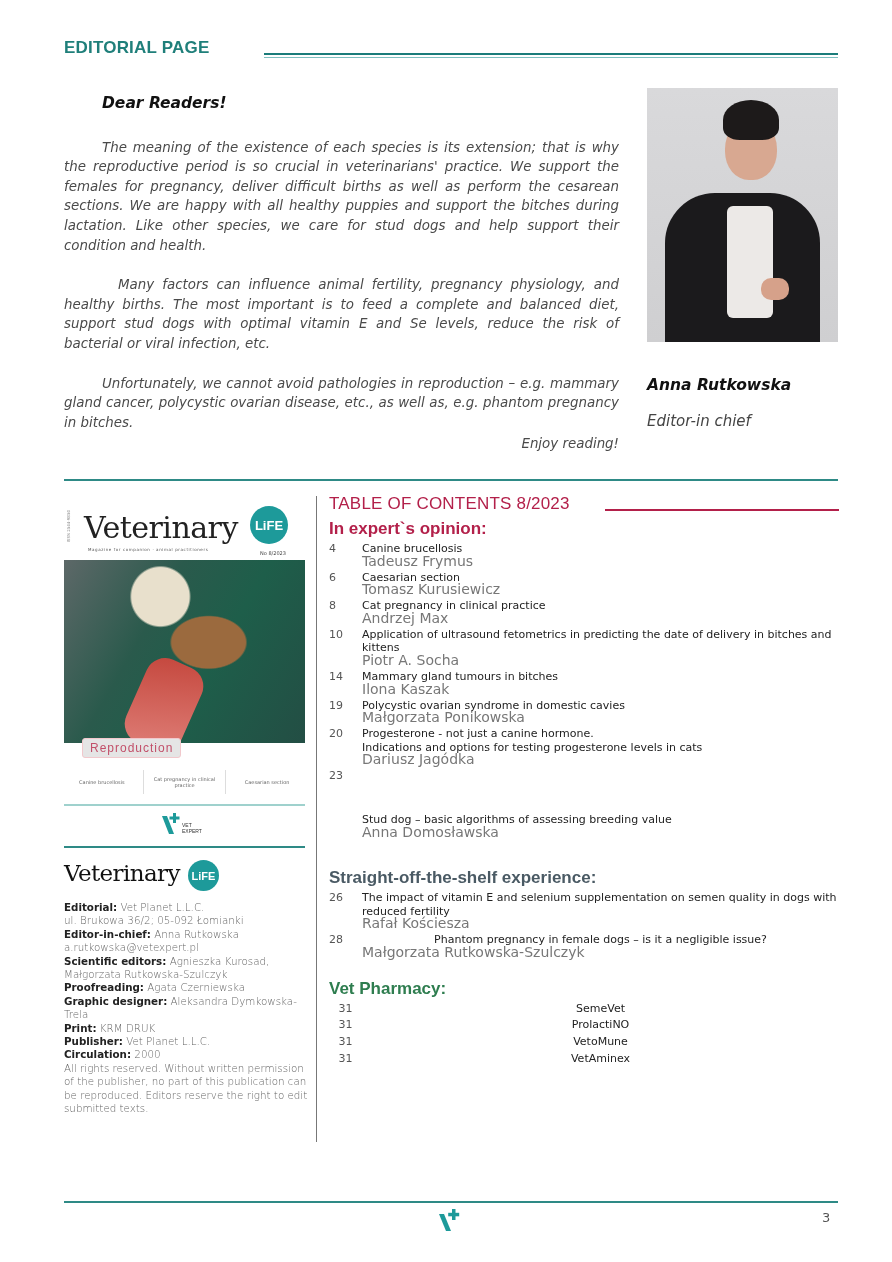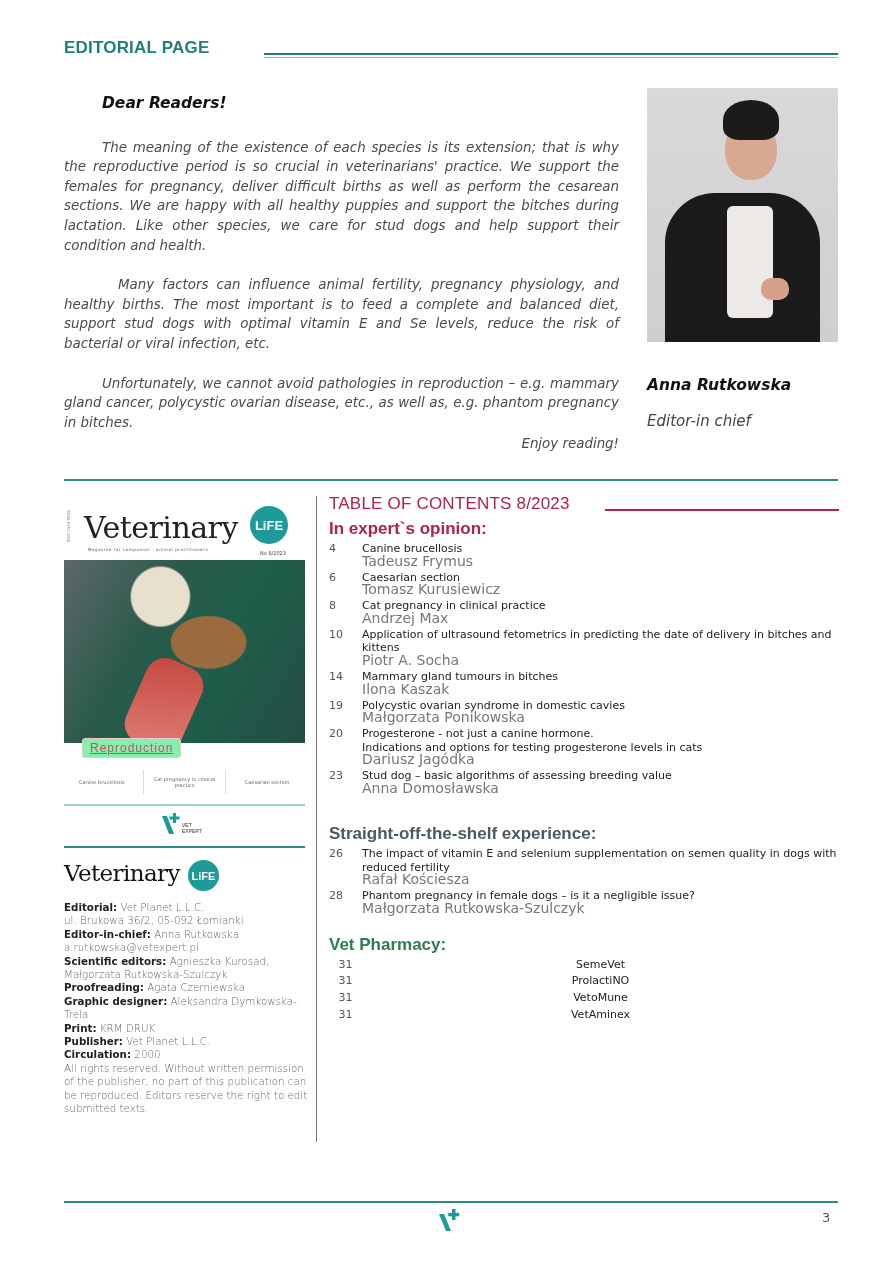--- a/index.html
+++ b/index.html
@@ -37,21 +37,21 @@
   
   .cover { position: absolute; left: 64px; top: 490px; width: 241px; height: 358px; background: #fff; }
   .cover .logo-row { position: absolute; left: 0; top: 12px; width: 241px; height: 56px; }
   .cover .issn { position: absolute; left: 2px; top: 8px; font-size: 4px; color: #888; writing-mode: vertical-rl; transform: rotate(180deg); }
   .cover .vet-word { position: absolute; left: 20px; top: 8px; font-family: "DejaVu Serif", serif; font-size: 30px; color: #222; letter-spacing: -0.5px; }
   .cover .life-badge { position: absolute; left: 186px; top: 4px; width: 38px; height: 38px; border-radius: 50%; background: #1d9a9a; color: #fff; font-family: "Liberation Sans", sans-serif; font-weight: bold; font-size: 13px; display: flex; align-items: center; justify-content: center; }
   .cover .tagline { position: absolute; left: 24px; top: 45px; font-size: 4px; color: #555; letter-spacing: 0.6px; }
   .cover .issue { position: absolute; left: 196px; top: 48px; font-size: 5px; color: #444; }
   .cover .art { position: absolute; left: 0; top: 70px; width: 241px; height: 183px; background: radial-gradient(ellipse at 60% 45%, #9b6a3e 0 18%, transparent 19%), radial-gradient(ellipse at 40% 20%, #e8e0cc 0 14%, transparent 15%), linear-gradient(120deg, #5d6868 0%, #2a5a4c 35%, #1e5e4a 60%, #234e44 100%); overflow: hidden; }
   .cover .art .cut { position: absolute; left: 70px; top: 100px; width: 60px; height: 90px; background: linear-gradient(160deg,#c4463c,#e0817a); transform: rotate(24deg); border-radius: 20px; }
-  .cover .section-tag { position: absolute; left: 18px; top: 248px; padding: 2px 7px; background: #86efac; border: 1px solid #f1c8cc; border-radius: 3px; font-family: "Liberation Sans", sans-serif; font-size: 12px; letter-spacing: 1px; color: #c2506a; text-decoration: underline; }
+  .cover .section-tag { position: absolute; left: 18px; top: 248px; padding: 2px 7px; background: #e5e5e5; border: 1px solid #f1c8cc; border-radius: 3px; font-family: "Liberation Sans", sans-serif; font-size: 12px; letter-spacing: 1px; color: #c2506a; }
   .cover .topics { position: absolute; left: 0; top: 272px; width: 241px; height: 40px; display: flex; align-items: center; justify-content: space-around; }
   .cover .topics span { font-size: 5px; color: #666; text-align: center; width: 70px; }
   .cover .topics .sep { width: 1px; height: 24px; background: #ddd; }
   .cover .cover-rule { position: absolute; left: 0; top: 314px; width: 241px; height: 2px; background: #9fd1cd; }
   .cover .cover-logo { position: absolute; left: 96px; top: 322px; width: 50px; height: 24px; }
   .cover .cover-bottom { position: absolute; left: 0; bottom: 0; width: 241px; height: 2px; background: #2e8a86; }
 
   
   .masthead { position: absolute; left: 64px; top: 860px; width: 250px; }
   .masthead .brand { position: relative; height: 32px; }
@@ -221,39 +221,39 @@
           <div class="page">20</div>
           <div class="body">
             <div class="title" style="white-space: pre-line;">Progesterone - not just a canine hormone.
 Indications and options for testing progesterone levels in cats</div>
             <div class="auth">Dariusz Jagódka</div>
           </div>
         </div>
         <div class="entry">
           <div class="page">23</div>
           <div class="body">
-            <div class="title" style="white-space: pre-line;">Stud dog – basic algorithms of assessing breeding value</div>
+            <div class="title" style="white-space: pre-line; margin-top: 44px;">Stud dog – basic algorithms of assessing breeding value</div>
             <div class="auth">Anna Domosławska</div>
           </div>
         </div>
       </div>
       <div class="spacer"></div>
       <div>
         <div class="section-head" style="color: rgb(74, 90, 100);">Straight-off-the-shelf experience:</div>
         <div class="entry">
           <div class="page">26</div>
           <div class="body">
             <div class="title" style="white-space: pre-line;">The impact of vitamin E and selenium supplementation on semen quality in dogs with reduced fertility</div>
             <div class="auth">Rafał Kościesza</div>
           </div>
         </div>
         <div class="entry">
           <div class="page">28</div>
           <div class="body">
-            <div class="title" style="white-space: pre-line;">Phantom pregnancy in female dogs – is it a negligible issue?</div>
+            <div class="title" style="white-space: pre-line; text-align: center;">Phantom pregnancy in female dogs – is it a negligible issue?</div>
             <div class="auth">Małgorzata Rutkowska-Szulczyk</div>
           </div>
         </div>
       </div>
       <div class="spacer-sm"></div>
       <div class="pharma">
         <div class="section-head" style="color: rgb(46, 125, 79);">Vet Pharmacy:</div>
         <div class="entry">
           <div class="page">31</div>
           <div class="body">

